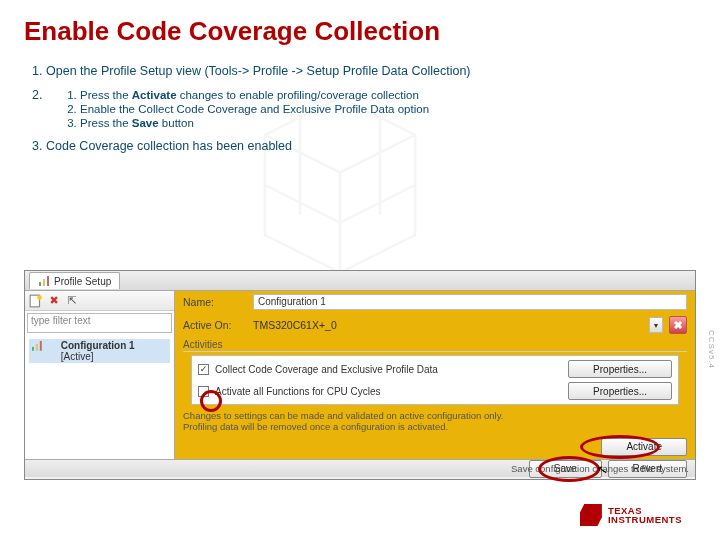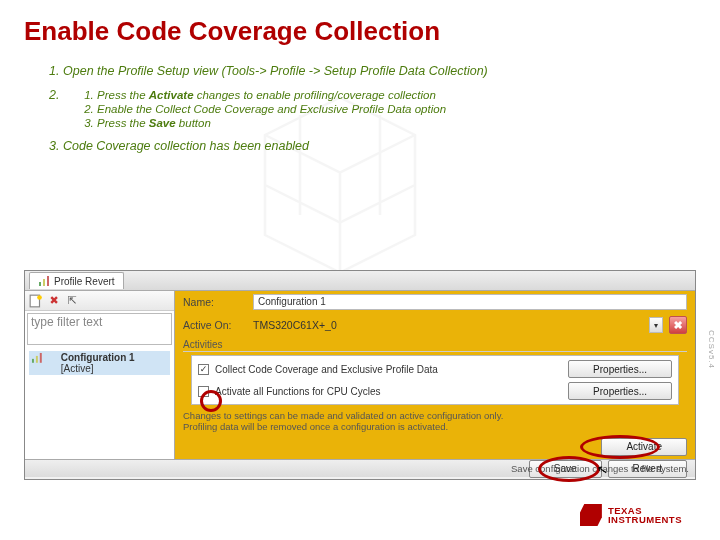--- a/index.html
+++ b/index.html
@@ -21,25 +21,24 @@
   .bg-cube svg { width: 100%; height: 100%; }
   .slide-title {
     position: absolute;
     top: 16px; left: 24px;
     font-size: 26px;
     font-weight: bold;
     color: #b00000;
   }
   .content {
     position: absolute;
-    top: 64px; left: 41px; right: 24px;
+    top: 64px; left: 24px; right: 24px;
     font-size: 12.5px;
-    color: #4d7c0f;
+    color: #0c4a6e;
     z-index: 1;
-    font-style: italic;
   }
   ol.main { list-style: decimal; padding-left: 22px; }
   ol.main > li { margin-bottom: 10px; }
   ol.sub { list-style: decimal; padding-left: 34px; margin-top: 4px; font-size: 11.5px; }
   ol.sub li { margin-bottom: 2px; }
   .b { font-weight: bold; }
 
   
   .app {
     position: absolute;
@@ -74,23 +73,23 @@
     background: #fff;
     display: flex; flex-direction: column;
   }
   .sidebar-tools {
     height: 20px; display:flex; align-items:center; gap:4px;
     padding: 0 4px; border-bottom: 1px solid #ccc;
     background: linear-gradient(#fafafa,#e8e8e8);
   }
   .tool-ico { width:14px; height:14px; display:inline-flex; align-items:center; justify-content:center; font-size:11px; }
   .filter-box {
-    margin: 2px; height: 32px;
+    margin: 2px; height: 20px;
     border: 1px solid #bbb; background:#fff;
-    font-size: 12px; color:#888; padding:1px 3px;
+    font-size: 10px; color:#888; padding:1px 3px;
   }
   .tree {
     padding: 4px 4px; font-size:10px;
   }
   .tree-item { display:flex; align-items:flex-start; gap:18px; padding:1px 2px; }
   .tree-item.active { background:#d0e4f5; }
   .mainpane {
     flex:1; background:#eab308; display:flex; flex-direction:column;
   }
   .field-row { display:flex; align-items:center; gap:6px; padding: 3px 8px; }
@@ -200,21 +199,21 @@
 <div class="app">
   <div class="tab-strip">
     <div class="tab">
       <span class="icon-profile">
         <svg viewBox="0 0 12 12">
             <rect x="1" y="7" width="2" height="4" fill="#6a6"></rect>
             <rect x="5" y="4" width="2" height="7" fill="#cc6"></rect>
             <rect x="9" y="1" width="2" height="10" fill="#c66"></rect>
           </svg>
       </span>
-      <span>Profile Revert</span>
+      <span>Profile Setup</span>
     </div>
   </div>
   <div class="app-body">
     <div class="sidebar">
       <div class="sidebar-tools">
         <span class="tool-ico">
             <svg viewBox="0 0 12 12">
               <rect x="1" y="1" width="8" height="10" fill="#fff" stroke="#888"></rect>
               <circle cx="9" cy="3" r="2" fill="#fc0"></circle>
             </svg>

